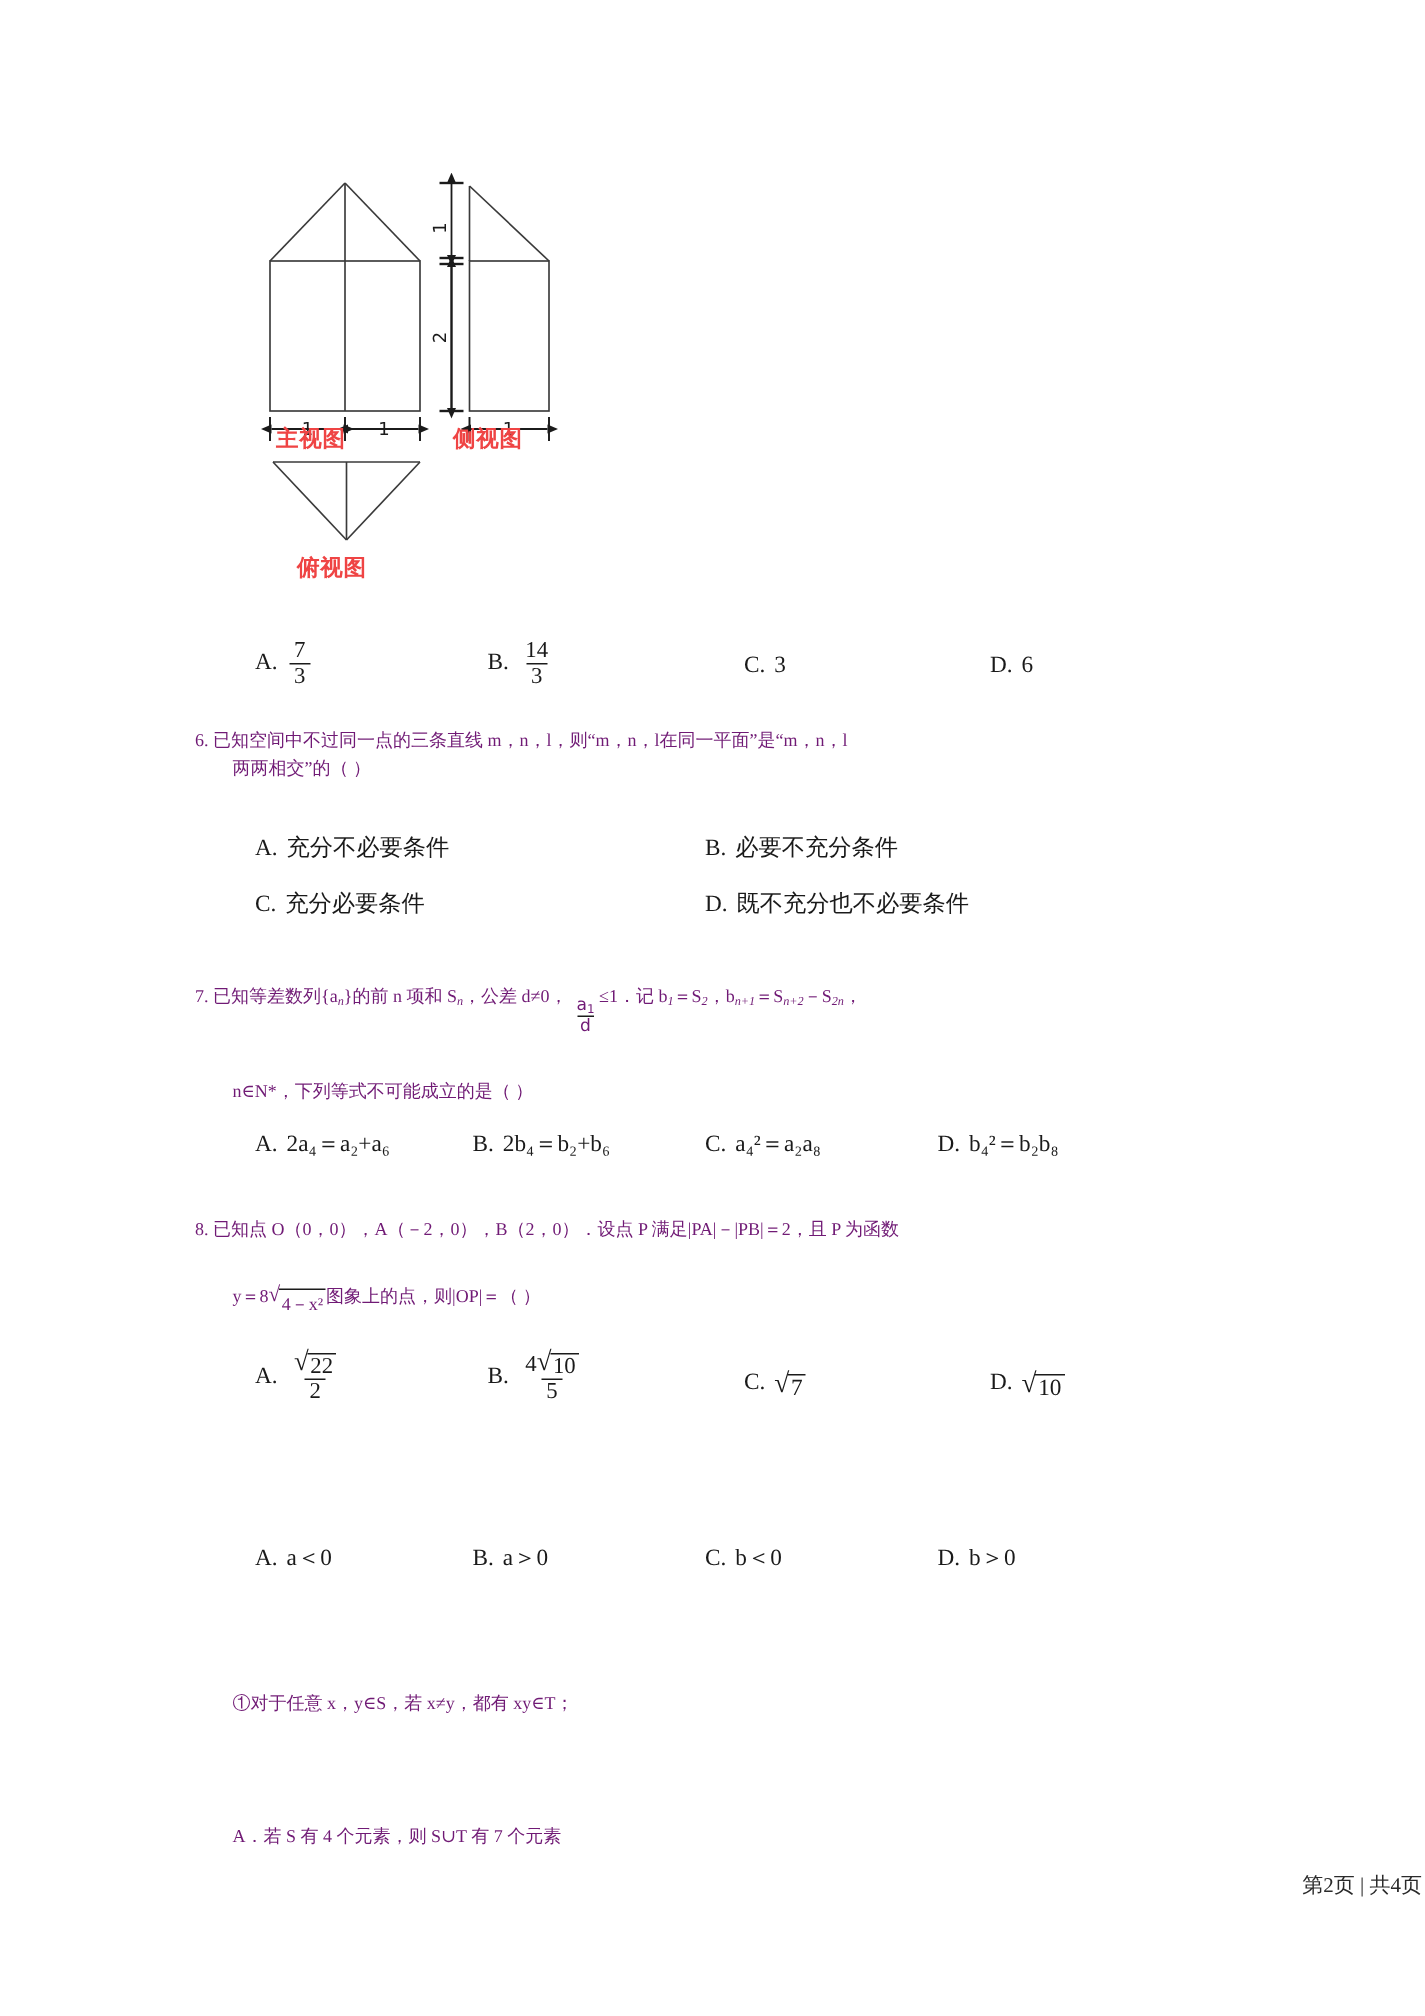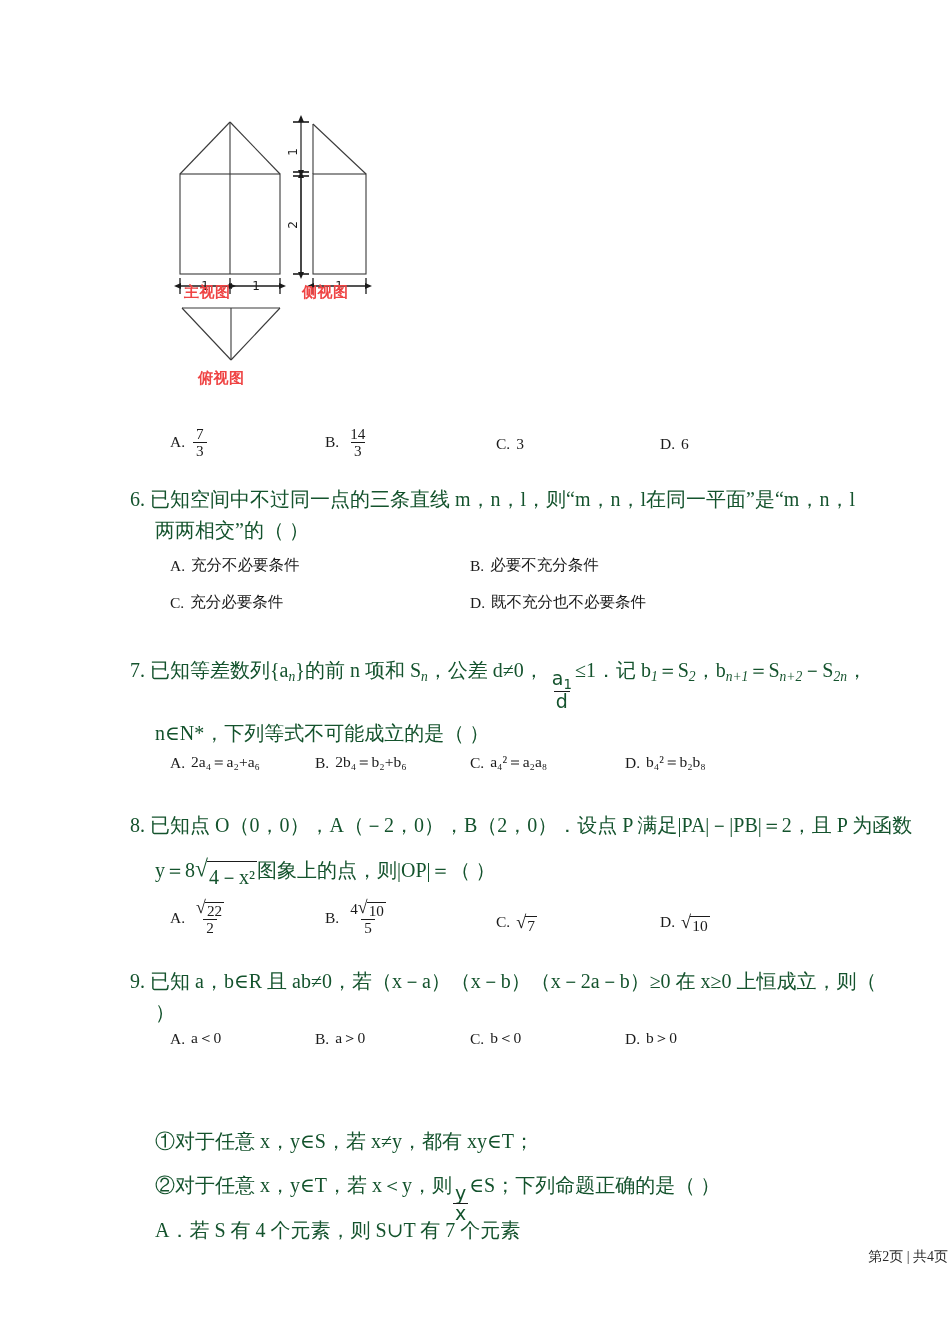--- a/index.html
+++ b/index.html
@@ -43,23 +43,23 @@
   }
   #label-front { left: 14px;  top: 171px; }
   #label-side  { left: 132px; top: 171px; }
   #label-top   { left: 28px;  top: 257px; }
 
   
   .q {
     position: absolute;
     left: 130px;
     width: 730px;
-    font-size: 20px;
+    font-size: 12px;
     line-height: 1.55;
-    color: #14532d;
+    color: #701a75;
   }
   .qline { white-space: nowrap; }
   .indent { padding-left: 25px; }
 
   .opt-row {
     position: absolute;
     left: 130px;
     width: 730px;
     font-size: 15.5px;
     white-space: nowrap;
@@ -331,27 +331,20 @@
     </span>
     <span class="opt" style="left:530px; top:8px;">
       <span class="opt-mark">D.</span>
       <span class="rad" style="margin-top:6px">
           <span class="sign">√</span>
           <span class="bar">10</span>
         </span>
     </span>
   </div>
 
-  <div class="q" style="top:966px;">
-    <div class="qline">
-      <span>9.</span>
-      <span>已知 a，b∈R 且 ab≠0，若（x－a）（x－b）（x－2a－b）≥0 在 x≥0 上恒成立，则（</span>
-    </div>
-    <div class="qline indent">）</div>
-  </div>
   <div class="opt-row" style="top:1028px;">
     <span class="opt" style="left:40px;">
       <span class="opt-mark">A.</span>
       <span>a＜0</span>
     </span>
     <span class="opt" style="left:185px;">
       <span class="opt-mark">B.</span>
       <span>a＞0</span>
     </span>
     <span class="opt" style="left:340px;">
@@ -360,27 +353,19 @@
     </span>
     <span class="opt" style="left:495px;">
       <span class="opt-mark">D.</span>
       <span>b＞0</span>
     </span>
   </div>
 
   <div class="q" style="top:1126px;">
     <div class="qline indent">①对于任意 x，y∈S，若 x≠y，都有 xy∈T；</div>
   </div>
-  <div class="q" style="top:1170px;">
-    <div class="qline indent">
-      <span>②对于任意 x，y∈T，若 x＜y，则</span><span class="frac-t">
-        <span class="num">y</span>
-        <span class="den">x</span>
-      </span><span>∈S；下列命题正确的是（      ）</span>
-    </div>
-  </div>
   <div class="q" style="top:1215px;">
     <div class="qline indent">A．若 S 有 4 个元素，则 S∪T 有 7 个元素</div>
   </div>
 
   <div class="footer">第2页 | 共4页</div>
 
 </div>
 
 </body></html>

